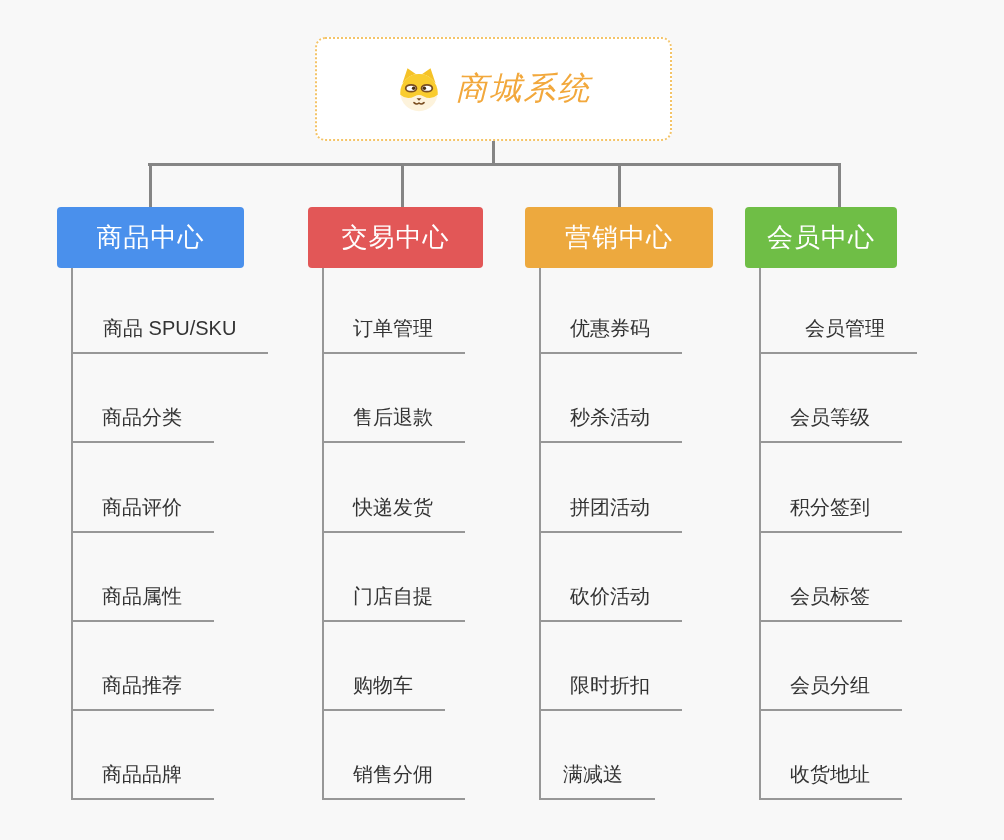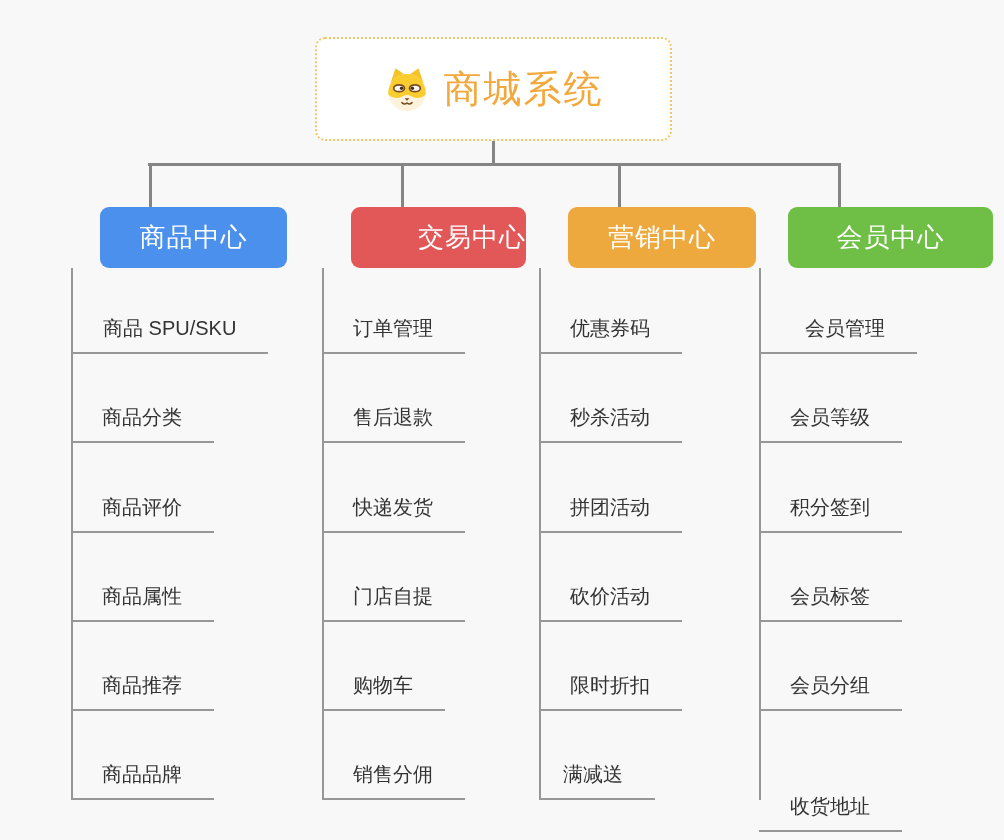--- a/index.html
+++ b/index.html
@@ -17,31 +17,31 @@
     font-family:"Liberation Sans","DejaVu Sans",sans-serif;
   }
   .root-node{
     position:absolute;left:315px;top:37px;width:357px;height:104px;
     box-sizing:border-box;background:#ffffff;
     border:2px dotted var(--root-border);border-radius:10px;
     display:flex;align-items:center;justify-content:center;gap:14px;
     cursor:pointer;
   }
   .root-title{
-    font-size:38px;font-weight:500;letter-spacing:2px;
+    font-size:32px;font-weight:500;letter-spacing:2px;
     color:var(--root-accent);
+    font-style:italic;
   }
   .dog-icon{width:46px;height:46px;flex:0 0 auto;}
   .line{position:absolute;background:var(--connector);}
   .branch-box{
     position:absolute;top:207px;height:61px;box-sizing:border-box;
-    border-radius:9px;color:#ffffff;font-size:26px;letter-spacing:1px;
+    border-radius:4px;color:#ffffff;font-size:26px;letter-spacing:1px;
     display:flex;align-items:center;justify-content:center;
     cursor:pointer;
-    margin-left:43px;
   }
   .trunk{position:absolute;width:2px;background:var(--child-line);}
   .leaf{
     position:absolute;width:max-content;white-space:nowrap;
     font-size:20px;line-height:29px;color:var(--leaf-text);
     padding:0 32px 9px 31px;
     border-bottom:2px solid var(--child-line);
     cursor:pointer;
   }
 </style>
@@ -75,21 +75,21 @@
         <span>商品中心</span>
       </div>
       <div class="trunk" style="left: 71px; top: 268px; height: 532px;"></div>
       <div class="leaf" style="left: 71px; top: 314px; padding-left: 32px;">商品 SPU/SKU</div>
       <div class="leaf" style="left: 71px; top: 403px;">商品分类</div>
       <div class="leaf" style="left: 71px; top: 493px;">商品评价</div>
       <div class="leaf" style="left: 71px; top: 582px;">商品属性</div>
       <div class="leaf" style="left: 71px; top: 671px;">商品推荐</div>
       <div class="leaf" style="left: 71px; top: 760px;">商品品牌</div>
       <div class="line" style="left: 401px; top: 163px; width: 3px; height: 46px;"></div>
-      <div class="branch-box" style="left: 308px; width: 175px; background: rgb(226, 87, 87); justify-content: flex-end;">
+      <div class="branch-box" style="left: 308px; width: 175px; background: rgb(226, 87, 87);">
         <span>交易中心</span>
       </div>
       <div class="trunk" style="left: 322px; top: 268px; height: 532px;"></div>
       <div class="leaf" style="left: 322px; top: 314px;">订单管理</div>
       <div class="leaf" style="left: 322px; top: 403px;">售后退款</div>
       <div class="leaf" style="left: 322px; top: 493px;">快递发货</div>
       <div class="leaf" style="left: 322px; top: 582px;">门店自提</div>
       <div class="leaf" style="left: 322px; top: 671px;">购物车</div>
       <div class="leaf" style="left: 322px; top: 760px;">销售分佣</div>
       <div class="line" style="left: 618px; top: 163px; width: 3px; height: 46px;"></div>
@@ -97,25 +97,25 @@
         <span>营销中心</span>
       </div>
       <div class="trunk" style="left: 539px; top: 268px; height: 532px;"></div>
       <div class="leaf" style="left: 539px; top: 314px; text-align: right;">优惠券码</div>
       <div class="leaf" style="left: 539px; top: 403px;">秒杀活动</div>
       <div class="leaf" style="left: 539px; top: 493px;">拼团活动</div>
       <div class="leaf" style="left: 539px; top: 582px;">砍价活动</div>
       <div class="leaf" style="left: 539px; top: 671px;">限时折扣</div>
       <div class="leaf" style="left: 539px; top: 760px; padding-left: 24px;">满减送</div>
       <div class="line" style="left: 838px; top: 163px; width: 3px; height: 46px;"></div>
-      <div class="branch-box" style="left: 745px; width: 205px; background: rgb(111, 190, 70);">
+      <div class="branch-box" style="left: 745px; width: 152px; background: rgb(111, 190, 70);">
         <span>会员中心</span>
       </div>
       <div class="trunk" style="left: 759px; top: 268px; height: 532px;"></div>
       <div class="leaf" style="left: 759px; top: 314px; padding-left: 46px;">会员管理</div>
       <div class="leaf" style="left: 759px; top: 403px;">会员等级</div>
       <div class="leaf" style="left: 759px; top: 493px;">积分签到</div>
       <div class="leaf" style="left: 759px; top: 582px;">会员标签</div>
       <div class="leaf" style="left: 759px; top: 671px;">会员分组</div>
-      <div class="leaf" style="left: 759px; top: 792px; text-align: right;">收货地址</div>
+      <div class="leaf" style="left: 759px; top: 760px; text-align: right;">收货地址</div>
     </div>
 
 </div>
 
 </body></html>

